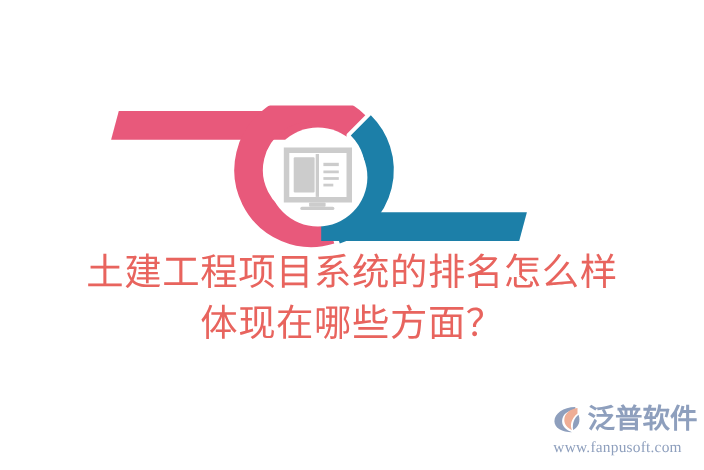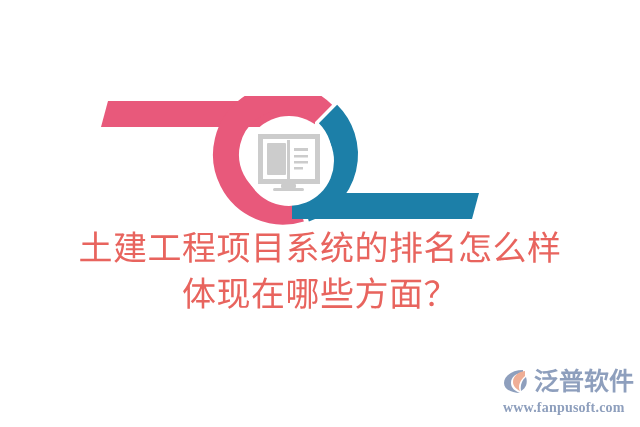--- a/index.html
+++ b/index.html
@@ -85,21 +85,21 @@
     font-weight: bold;
     line-height: 28px;
     letter-spacing: 0px;
     margin-left: 2px;
     white-space: nowrap;
   }
   #watermark-url {
     color: #8e9fbd;
     font-family: "Liberation Serif", "DejaVu Serif", serif;
     font-size: 14px;
-    font-weight: bold;
+    font-weight: normal;
     line-height: 17px;
     letter-spacing: 0.2px;
     margin-top: 1px;
     margin-left: 1px;
     white-space: nowrap;
   }
 </style>
 </head>
 <body>
 

